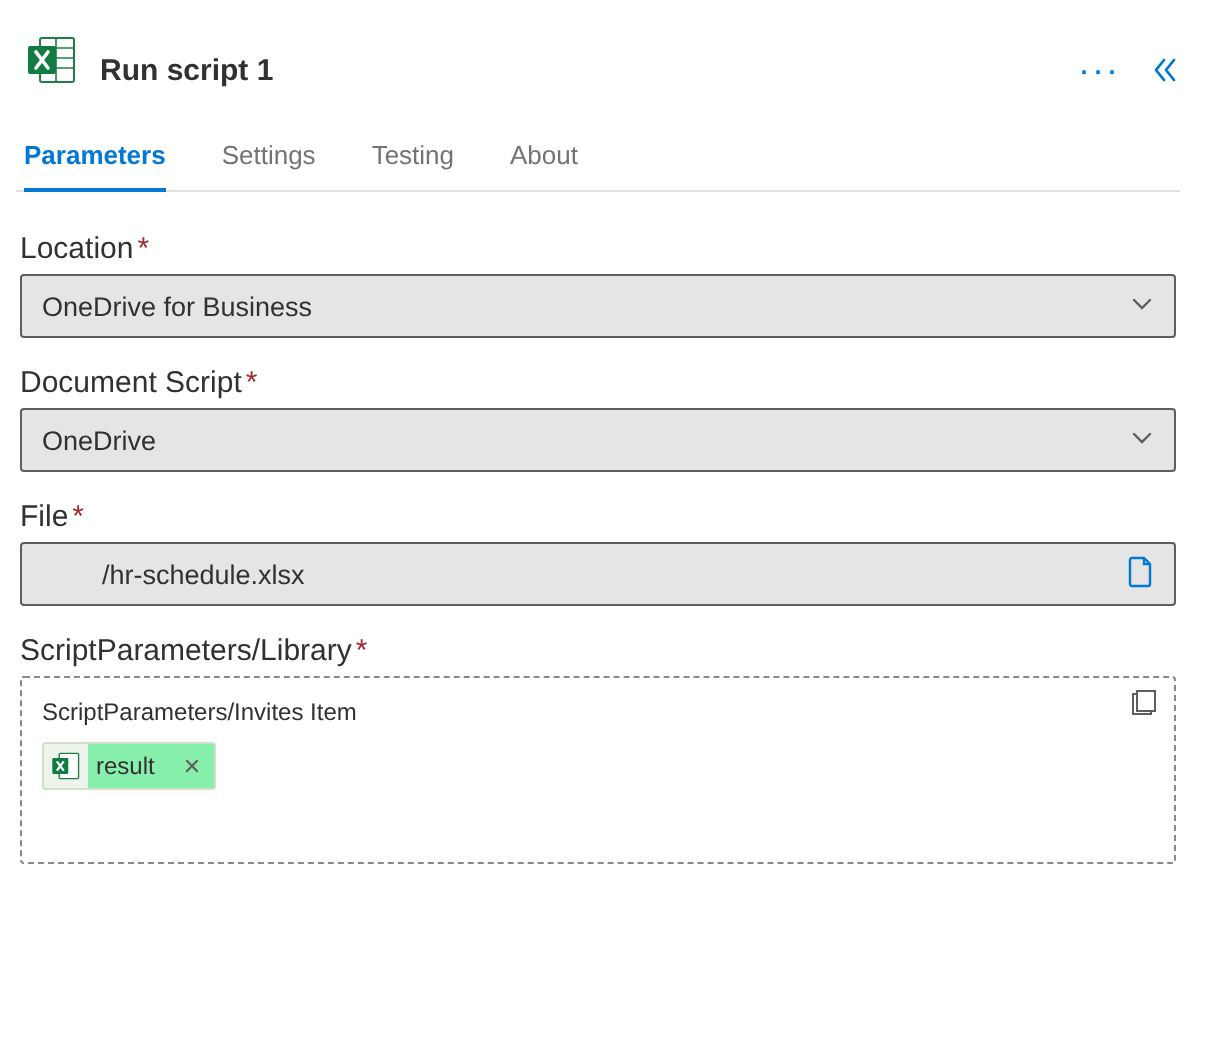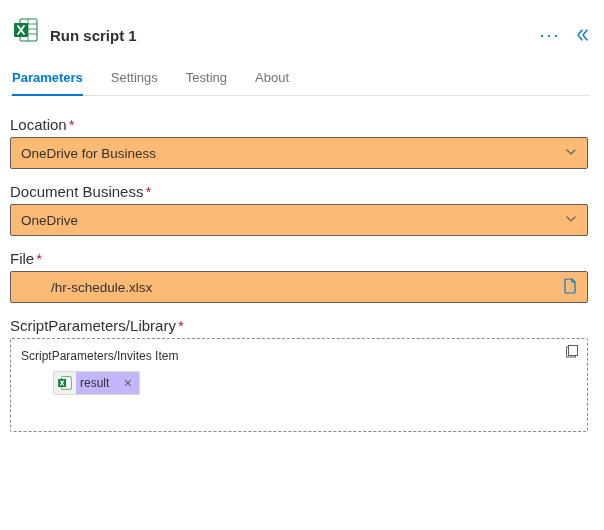--- a/index.html
+++ b/index.html
@@ -51,21 +51,21 @@
     height: 2px; background: #0078d4;
   }
   .form { padding: 0 2px; }
   .field { margin-bottom: 14px; }
   .field-label { font-size: 15px; margin-bottom: 4px; display: block; }
   .req { color: #a4262c; margin-left: 2px; }
   .select, .input {
     width: 100%;
     border: 1px solid #605e5c;
     border-radius: 2px;
-    background: #fdba74;
+    background: #e5e5e5;
     height: 32px;
     padding: 0 10px;
     font-size: 13.5px;
     display: flex;
     align-items: center;
     justify-content: space-between;
     cursor: pointer;
   }
   .select .chev { color: #605e5c; }
   .input { justify-content: space-between; padding-left: 40px; }
@@ -74,27 +74,26 @@
     border: 1px dashed #8a8886;
     border-radius: 2px;
     padding: 10px 10px 36px;
     position: relative;
   }
   .sub-label { font-size: 12px; margin-bottom: 8px; }
   .tag-row { display: flex; gap: 0; }
   .tag {
     display: inline-flex;
     align-items: center;
-    background: #c4b5fd;
+    background: #86efac;
     border: 1px solid #cfe0c9;
     border-radius: 2px;
     height: 24px;
     font-size: 12px;
     overflow: hidden;
-    margin-left: 32px;
   }
   .tag-icon {
     width: 22px; height: 100%;
     display: flex; align-items: center; justify-content: center;
     background: #eef4ec;
   }
   .tag-text { padding: 0 8px 0 4px; }
   .tag-close { padding: 0 6px; color: #605e5c; cursor: pointer; font-size: 11px; }
   .corner-icon {
     position: absolute;
@@ -147,21 +146,21 @@
       <span class="chev">
         <svg width="12" height="12" viewBox="0 0 12 12">
             <path d="M2 4 L6 8 L10 4" stroke="#605e5c" stroke-width="1.2" fill="none" stroke-linecap="round"></path>
           </svg>
       </span>
     </div>
   </div>
 
   <div class="field">
     <label class="field-label">
-      <span>Document Business</span><span class="req">*</span>
+      <span>Document Script</span><span class="req">*</span>
     </label>
     <div class="select">
       <span>OneDrive</span>
       <span class="chev">
         <svg width="12" height="12" viewBox="0 0 12 12">
             <path d="M2 4 L6 8 L10 4" stroke="#605e5c" stroke-width="1.2" fill="none" stroke-linecap="round"></path>
           </svg>
       </span>
     </div>
   </div>

